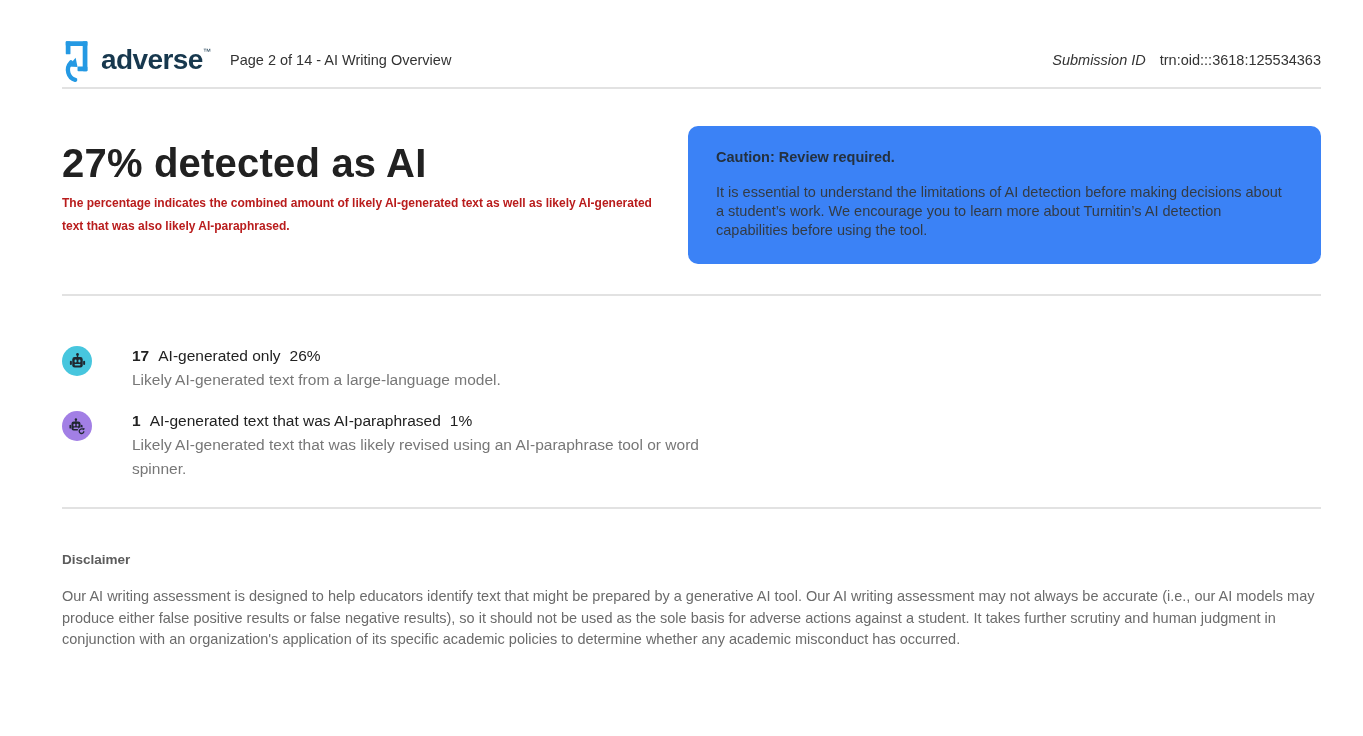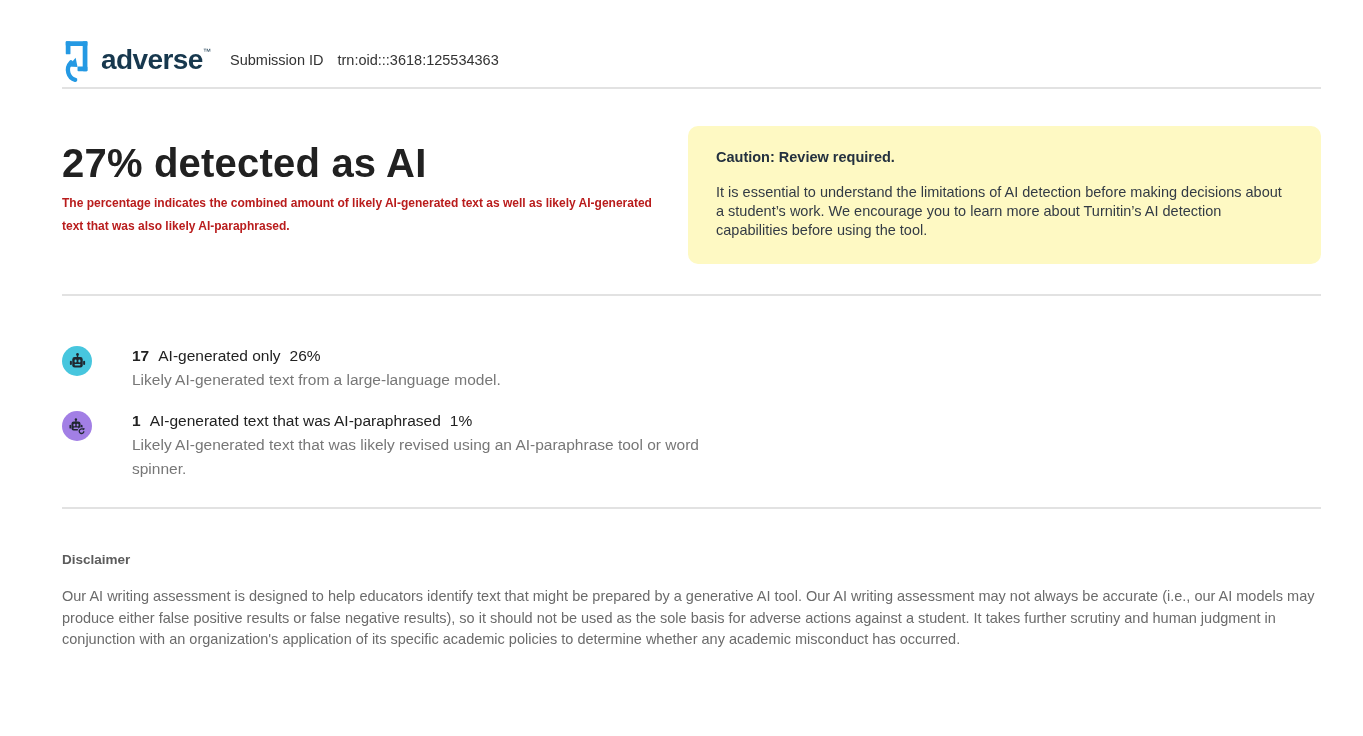--- a/index.html
+++ b/index.html
@@ -9,32 +9,32 @@
   .page { width: 1363px; height: 736px; padding: 0 42px 0 62px; }
 
   
   .topbar { display: flex; align-items: center; padding-top: 38px; height: 82px; }
   .brand { display: flex; align-items: center; width: 168px; flex: 0 0 auto; }
   .brand-mark { width: 32px; height: 46px; margin-right: 7px; }
   .brand-word { font-size: 28px; font-weight: 700; color: #17384E; letter-spacing: -0.6px; line-height: 1; }
   .brand-tm { font-size: 8px; font-weight: 400; color: #17384E; vertical-align: top; position: relative; top: 2px; }
   .page-info { font-size: 14.5px; color: #333333; margin-left: 0; flex: 1 1 auto; }
   .submission { font-size: 14.5px; color: #333333; white-space: nowrap; }
-  .submission .sub-label { margin-right: 14px; }
+  .submission .sub-label { margin-right: 14px; font-style: italic; }
 
   .divider { border: none; border-top: 2px solid #e2e2e2; margin: 0; }
   .divider-1 { margin-top: 5px; }
 
   
   .overview-row { display: flex; margin-top: 37px; align-items: flex-start; gap: 17px; }
   .overview-left { flex: 1 1 auto; padding-top: 16px; }
   .headline { font-size: 40px; font-weight: 700; color: #212121; letter-spacing: 0.2px; line-height: 1.08; }
   .headline-desc { margin-top: 7px; font-size: 12px; line-height: 23px; color: #b91c1c; max-width: 600px; font-weight: bold; }
 
-  .caution-box { flex: 0 0 633px; width: 633px; background: #fef9c3; border-radius: 10px; padding: 23px 28px 24px 28px; color: #2d3743; }
+  .caution-box { flex: 0 0 633px; width: 633px; background: #3b82f6; border-radius: 10px; padding: 23px 28px 24px 28px; color: #2d3743; }
   .caution-title { font-size: 14.5px; font-weight: 700; color: #24313f; }
   .caution-body { margin-top: 18px; font-size: 14.5px; line-height: 19px; color: #333b45; max-width: 578px; }
 
   .divider-2 { margin-top: 30px; }
 
   
   .groups { margin-top: 48px; }
   .groups-title { font-size: 22px; font-weight: 700; color: #212121; }
   .group-list { margin-top: 24px; }
   .group-item { display: flex; align-items: flex-start; margin-bottom: 17px; gap: 28px; }
@@ -66,20 +66,21 @@
           <rect x="4" y="4" width="5" height="14" rx="1"></rect>
           <rect x="4" y="4" width="23" height="5" rx="1"></rect>
           <rect x="22" y="4" width="5" height="32" rx="1"></rect>
           <rect x="16.5" y="31" width="10.5" height="5" rx="1"></rect>
         </g>
         <path d="M14 45 C 6.5 43.5, 3.5 33, 9.5 26.5" fill="none" stroke="#2499E3" stroke-width="4.6" stroke-linecap="round"></path>
         <polygon points="6.5,31 14.5,21.5 16.5,31.5" fill="#2499E3"></polygon>
       </svg>
       <span class="brand-word"><span>adverse</span><span class="brand-tm">™</span></span>
     </div>
+    <div class="page-info">Page 2 of 14 - AI Writing Overview</div>
     <div class="submission">
       <span class="sub-label">Submission ID</span><span>trn:oid:::3618:125534363</span>
     </div>
   </header>
 
   <hr class="divider divider-1">
 
   <section class="overview-row">
     <div class="overview-left">
       <h1 class="headline">27% detected as AI</h1>

